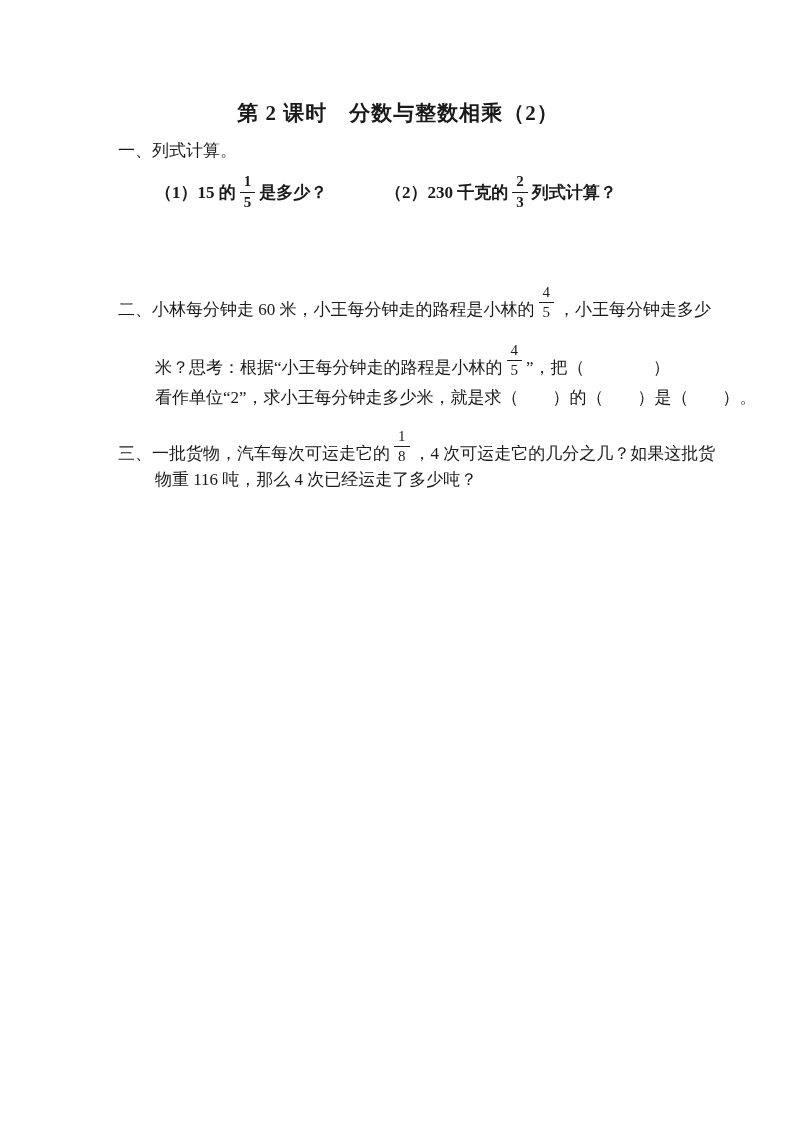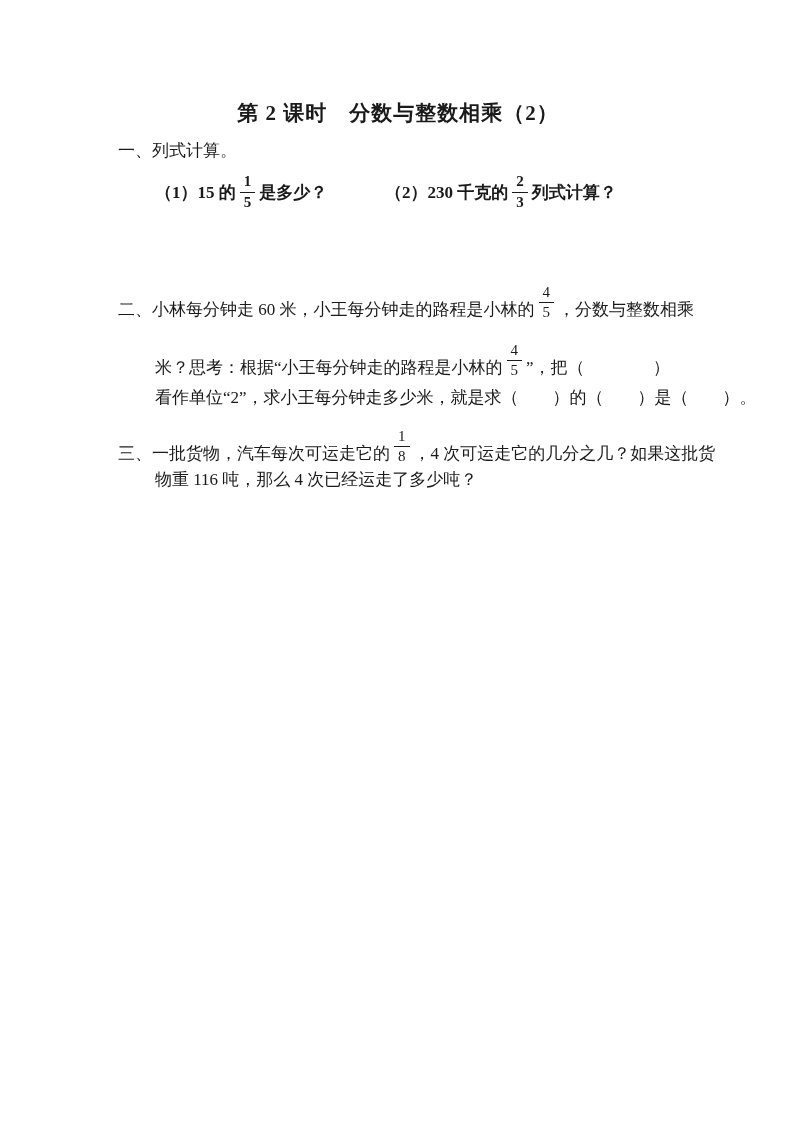--- a/index.html
+++ b/index.html
@@ -94,21 +94,21 @@
     </div>
   </div>
 
   <div class="sec2">
     <div class="line tall l1">
       <span>二、小林每分钟走 60 米，小王每分钟走的路程是小林的</span>
       <span class="frac">
         <span class="num">4</span>
         <span class="den">5</span>
       </span>
-      <span>，分数与整数相乘</span>
+      <span>，小王每分钟走多少</span>
     </div>
     <div class="line tall l2 indent">
       <span>米？思考：根据“小王每分钟走的路程是小林的</span>
       <span class="frac">
         <span class="num">4</span>
         <span class="den">5</span>
       </span>
       <span>”，把（</span>
       <span class="spacer"></span>
       <span>）</span>

